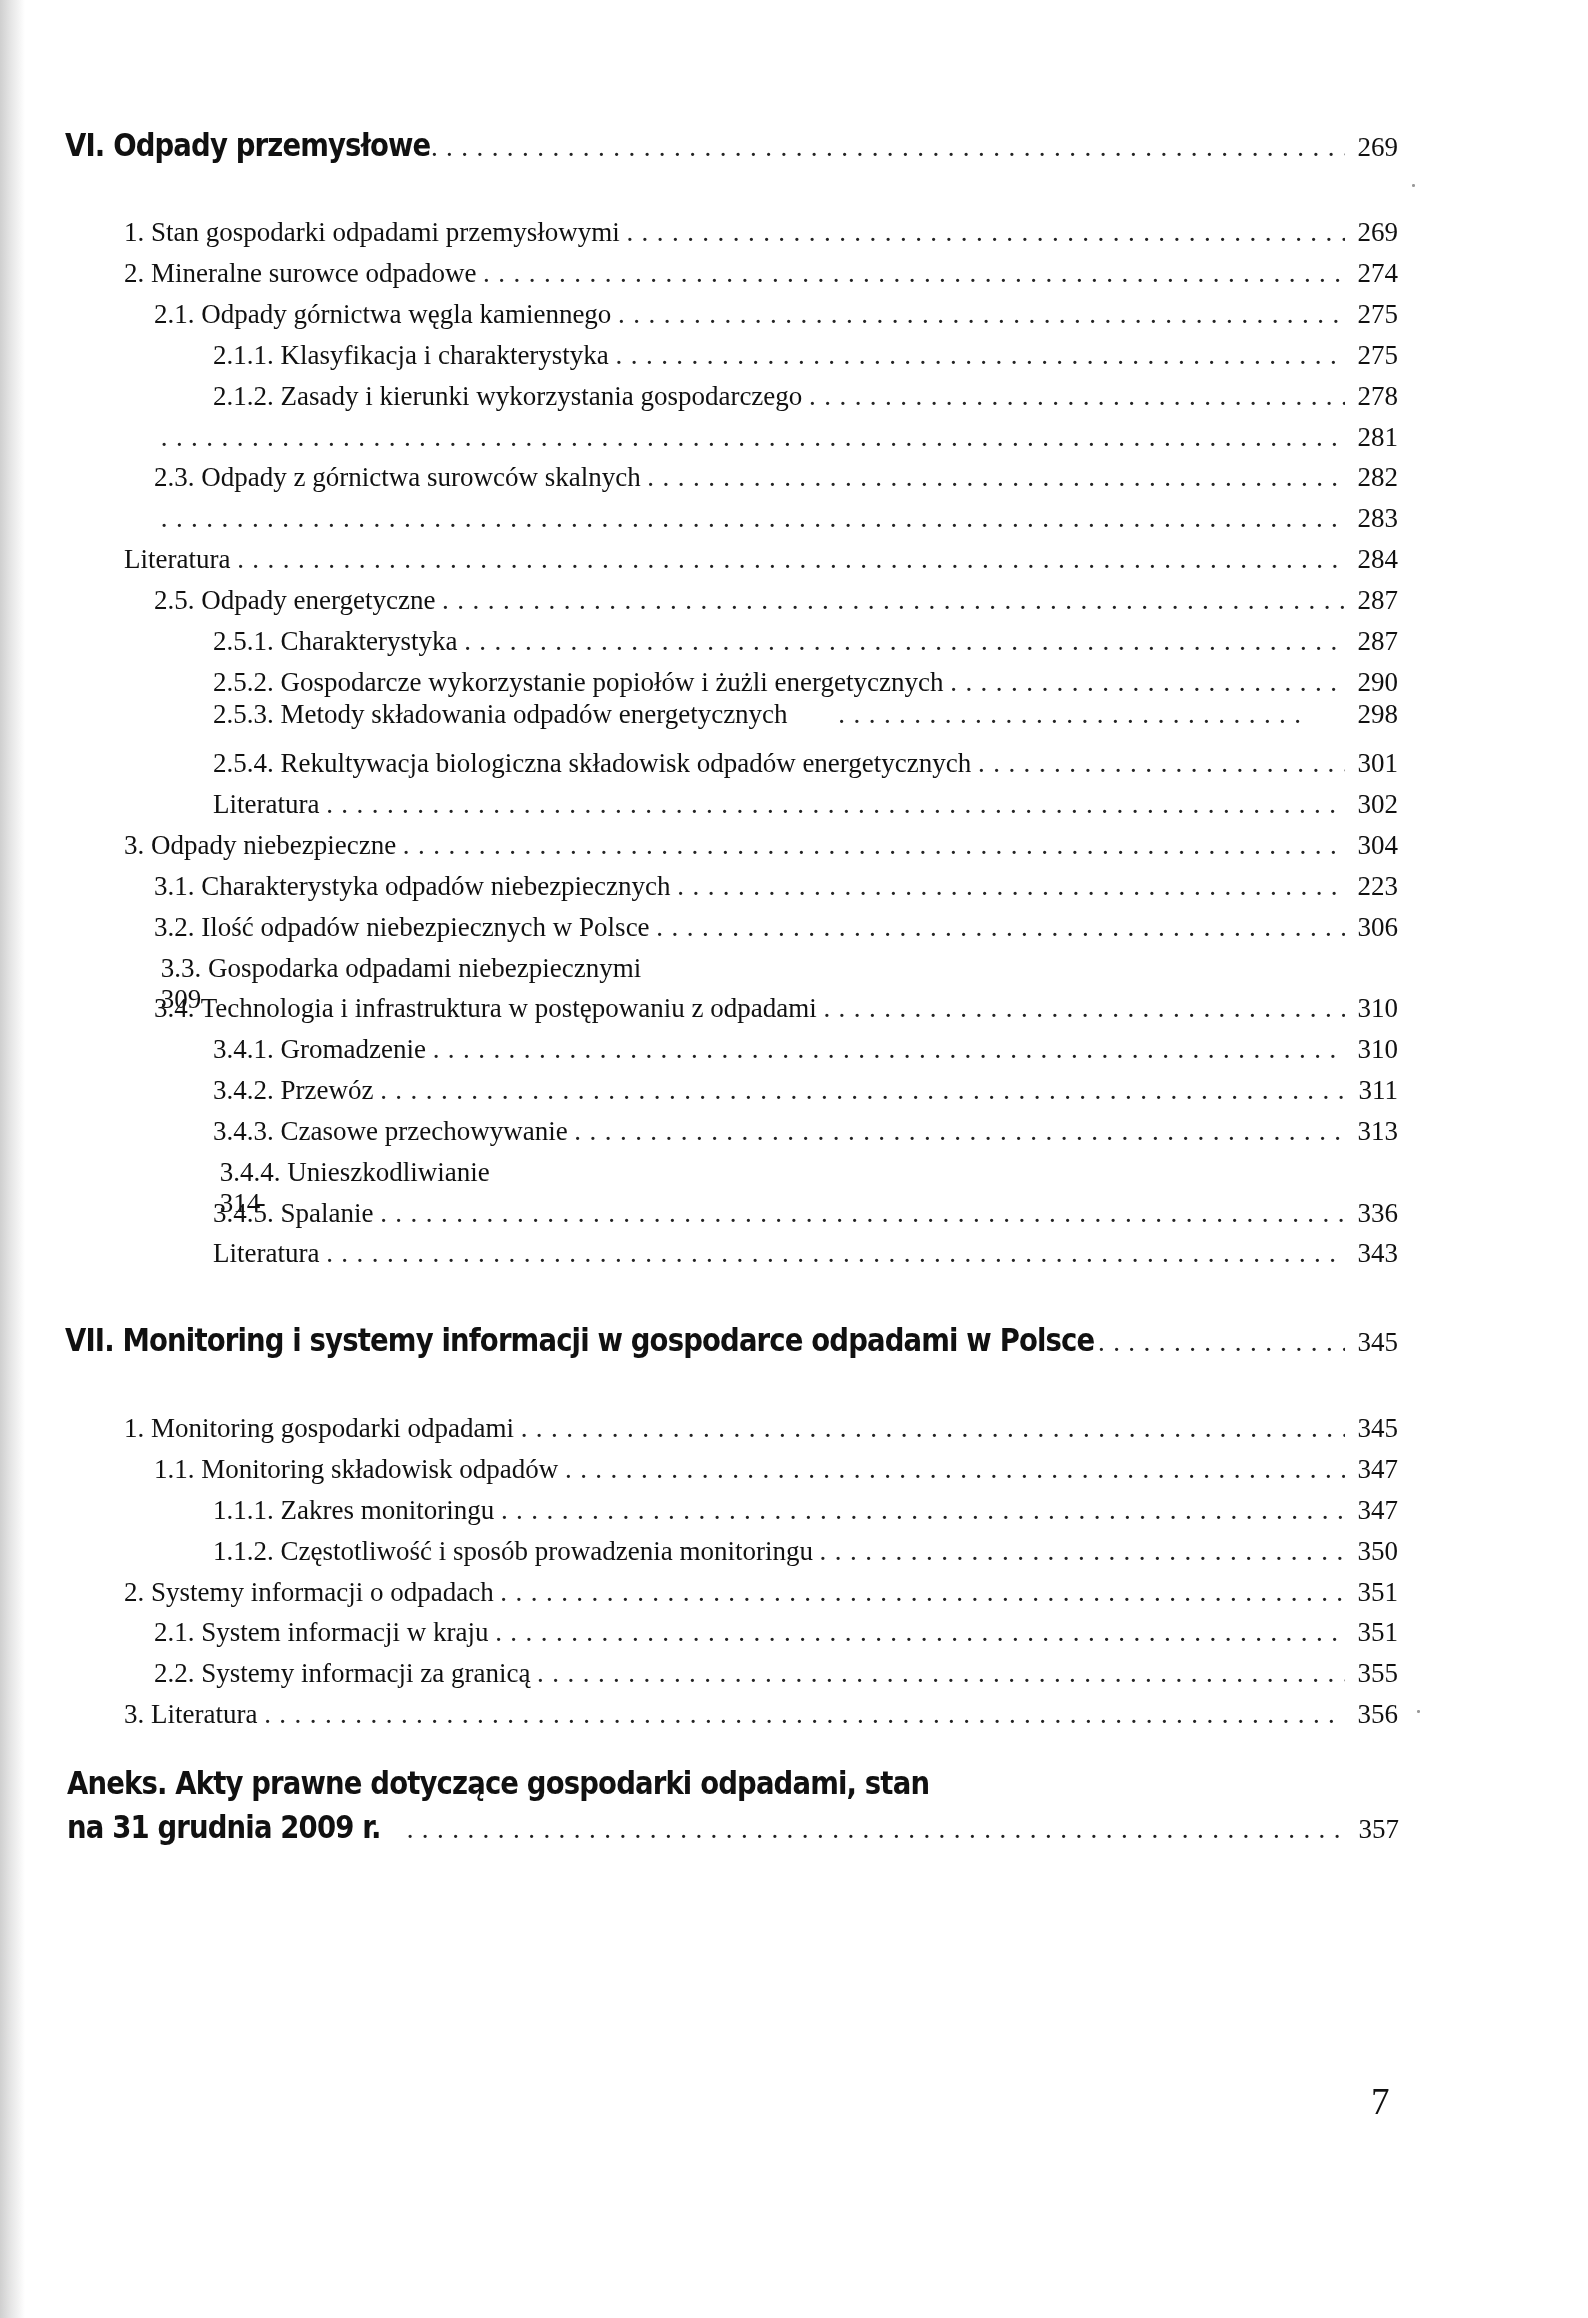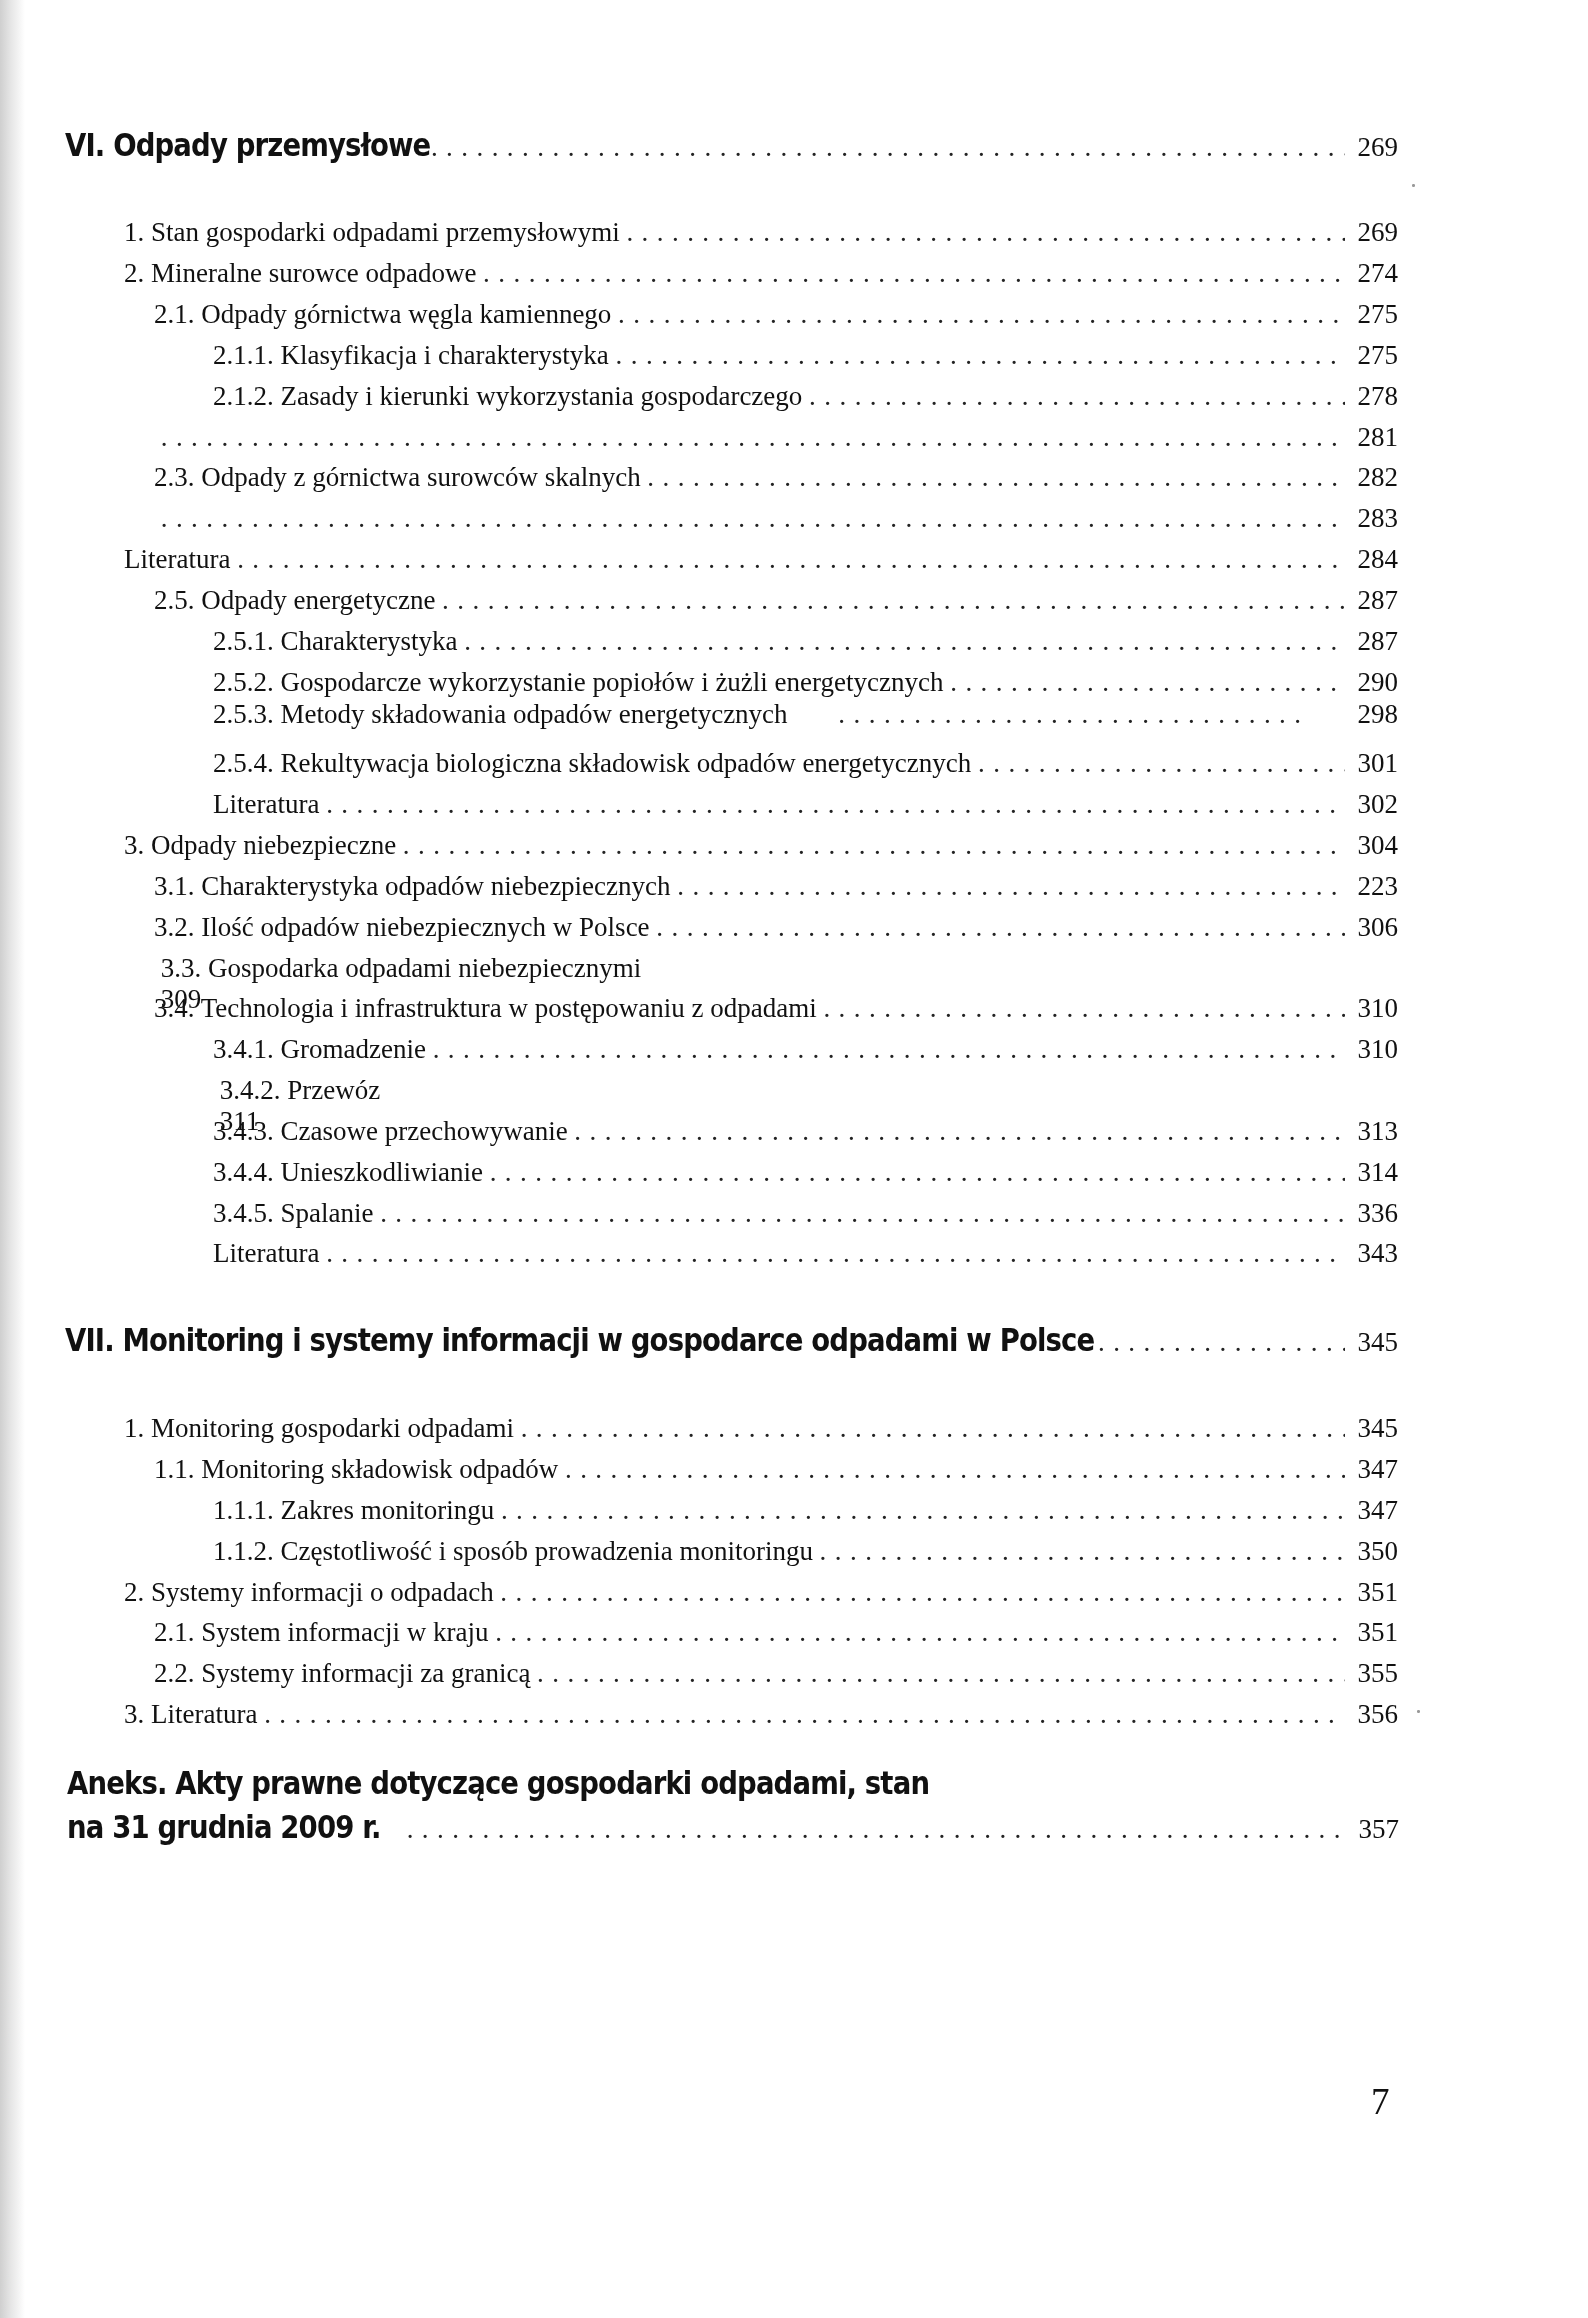--- a/index.html
+++ b/index.html
@@ -164,31 +164,31 @@
       <div class="row entry" style="left: 154px; width: 1244px; top: 993px;">
         <span class="label"><span>3.4.</span> <span>Technologia i infrastruktura w postępowaniu z odpadami</span></span>
         <span class="leader"></span>
         <span class="page">310</span>
       </div>
       <div class="row entry" style="left: 213px; width: 1185px; top: 1034px;">
         <span class="label"><span>3.4.1.</span> <span>Gromadzenie</span></span>
         <span class="leader"></span>
         <span class="page">310</span>
       </div>
-      <div class="row entry" style="left: 213px; width: 1185px; top: 1075px; flex-direction: column;">
+      <div class="row entry" style="left: 213px; width: 1185px; top: 1075px;">
         <span class="label"><span>3.4.2.</span> <span>Przewóz</span></span>
         <span class="leader"></span>
         <span class="page">311</span>
       </div>
       <div class="row entry" style="left: 213px; width: 1185px; top: 1116px;">
         <span class="label"><span>3.4.3.</span> <span>Czasowe przechowywanie</span></span>
         <span class="leader"></span>
         <span class="page">313</span>
       </div>
-      <div class="row entry" style="left: 213px; width: 1185px; top: 1157px;">
+      <div class="row entry" style="left: 213px; width: 1185px; top: 1157px; flex-direction: column;">
         <span class="label"><span>3.4.4.</span> <span>Unieszkodliwianie</span></span>
         <span class="leader"></span>
         <span class="page">314</span>
       </div>
       <div class="row entry" style="left: 213px; width: 1185px; top: 1198px;">
         <span class="label"><span>3.4.5.</span> <span>Spalanie</span></span>
         <span class="leader"></span>
         <span class="page">336</span>
       </div>
       <div class="row entry" style="left: 213px; width: 1185px; top: 1238px;">

